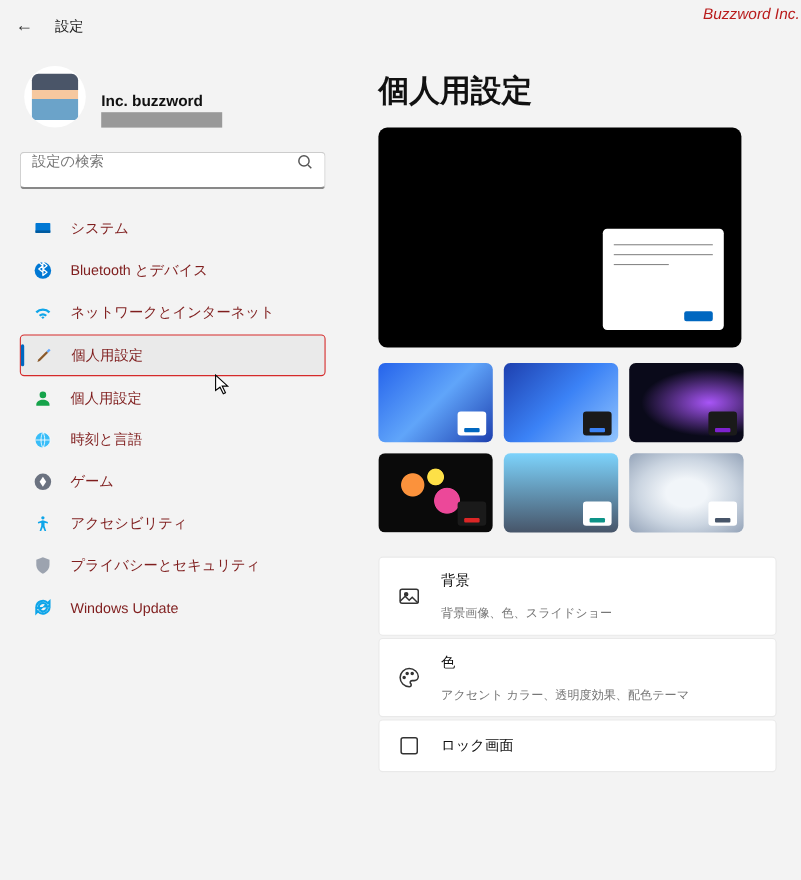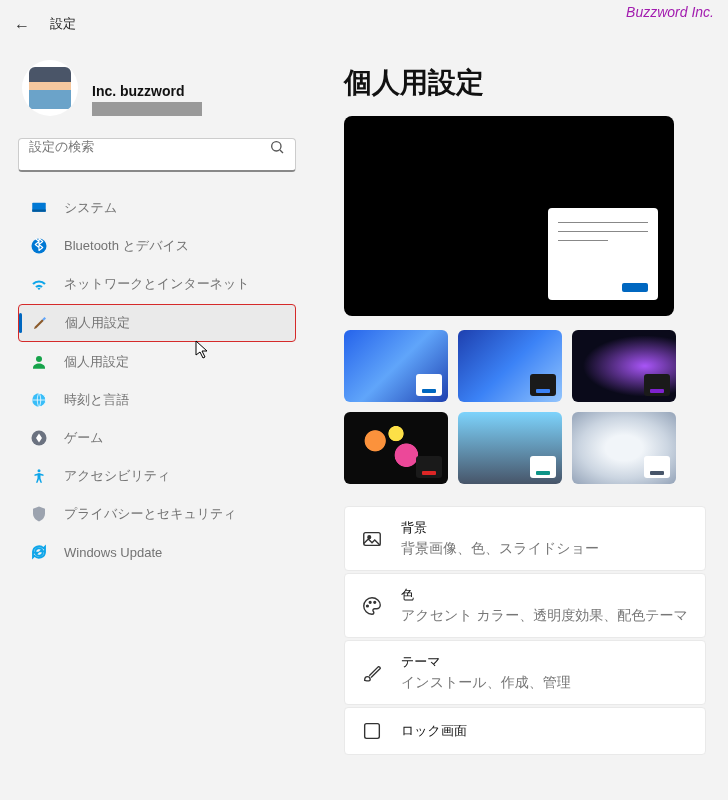--- a/index.html
+++ b/index.html
@@ -1,32 +1,32 @@
 <!DOCTYPE html>
 <html><head>
 <meta charset="utf-8">
 <style>
 * { margin: 0; padding: 0; box-sizing: border-box; font-family: "Segoe UI", "Yu Gothic UI", sans-serif; }
 body { background: #f3f3f3; width: 728px; height: 800px; overflow: hidden; position: relative; }
-.watermark { position: absolute; top: 4px; right: 14px; color: #a21caf; font-style: italic; font-size: 14px; }
+.watermark { position: absolute; top: 4px; right: 1px; color: #b91c1c; font-style: italic; font-size: 14px; }
 .header { display: flex; align-items: center; padding: 8px 14px 0 14px; height: 40px; gap: 20px; }
 .back-arrow { font-size: 16px; color: #333; cursor: pointer; }
 .header-title { font-size: 13px; color: #222; }
 .body-wrap { display: flex; height: calc(100% - 40px); }
 .sidebar { width: 310px; padding: 20px 0 0 18px; }
 .user-block { display: flex; align-items: flex-end; gap: 14px; margin-bottom: 22px; padding-left: 4px; }
 .avatar { width: 56px; height: 56px; border-radius: 50%; background: #fff; display: flex; align-items: center; justify-content: center; overflow: hidden; }
 .avatar-inner { width: 42px; height: 42px; background: linear-gradient(#4a5568 0 35%, #f6c89f 35% 55%, #6ba3c9 55% 100%); border-radius: 6px 6px 0 0; }
 .user-name { font-weight: 600; font-size: 14px; color: #111; }
 .user-sub { width: 110px; height: 14px; background: #999; margin-top: 3px; }
 .search-box { display: flex; align-items: flex-start; background: #fff; border: 1px solid #ccc; border-bottom: 2px solid #888; border-radius: 4px; width: 278px; height: 34px; padding: 0 10px; margin-bottom: 18px; }
 .search-box input { flex: 1; border: none; outline: none; font-size: 13px; background: transparent; }
 .search-icon { color: #555; font-size: 14px; }
 .nav-list { display: flex; flex-direction: column; gap: 2px; }
-.nav-item { display: flex; align-items: center; gap: 16px; padding: 9px 12px; font-size: 13px; color: #737373; border-radius: 4px; cursor: pointer; width: 278px; }
+.nav-item { display: flex; align-items: center; gap: 16px; padding: 9px 12px; font-size: 13px; color: #7f1d1d; border-radius: 4px; cursor: pointer; width: 278px; }
 .nav-item.selected { background: #eaeaea; position: relative; border: 1px solid #d52a2a; }
 .nav-item.selected::before { content: ""; position: absolute; left: 0; top: 8px; bottom: 8px; width: 3px; background: #0067c0; border-radius: 2px; }
 .nav-icon { width: 18px; height: 18px; display: flex; align-items: center; justify-content: center; font-size: 16px; }
 .cursor { position: absolute; left: 195px; top: 340px; font-size: 16px; color: #000; pointer-events: none; }
 .main { flex: 1; padding: 24px 22px 0 34px; overflow: hidden; }
 .page-title { font-size: 28px; font-weight: 600; color: #111; margin-bottom: 14px; }
 .preview-box { width: 330px; height: 200px; background: #000; border-radius: 8px; position: relative; margin-bottom: 14px; }
 .preview-window { position: absolute; right: 16px; bottom: 16px; width: 110px; height: 92px; background: #fff; border-radius: 4px; padding: 14px 10px 8px 10px; display: flex; flex-direction: column; }
 .preview-line { height: 1px; background: #888; margin-bottom: 8px; }
 .preview-line.short { width: 55%; }
@@ -42,21 +42,21 @@
 .t6 { background: radial-gradient(ellipse at 50% 50%, #f1f5f9 0 25%, #cbd5e1 60%, #94a3b8 100%); }
 .theme-badge { position: absolute; right: 6px; bottom: 6px; width: 26px; height: 22px; border-radius: 3px; display: flex; align-items: flex-end; justify-content: center; padding-bottom: 3px; }
 .badge-light { background: #fff; }
 .badge-dark { background: #1a1a1a; }
 .badge-bar { width: 14px; height: 4px; border-radius: 1px; }
 .settings-list { display: flex; flex-direction: column; gap: 2px; }
 .settings-item { display: flex; align-items: center; gap: 18px; background: #fff; border: 1px solid #e9e9e9; border-radius: 4px; padding: 12px 16px; cursor: pointer; }
 .settings-icon { width: 22px; height: 22px; color: #333; display: flex; align-items: center; justify-content: center; }
 .settings-texts { display: flex; flex-direction: column; }
 .settings-title { font-size: 13px; color: #111; }
-.settings-sub { font-size: 14px; color: #777; margin-top: 3px; }
+.settings-sub { font-size: 11px; color: #777; margin-top: 13px; }
 svg { width: 100%; height: 100%; }
 </style>
 </head>
 <body>
 
 <div class="watermark">Buzzword Inc.</div>
 
 <div class="header">
   <span class="back-arrow">←</span>
   <span class="header-title">設定</span>
@@ -251,32 +251,20 @@
             </svg>
           </span>
         <div class="settings-texts">
           <span class="settings-title">色</span>
           <span class="settings-sub">アクセント カラー、透明度効果、配色テーマ</span>
         </div>
       </div>
       <div class="settings-item">
         <span class="settings-icon">
             <svg viewBox="0 0 24 24" fill="none" stroke="currentColor" stroke-width="1.5">
-              <path d="M4 20c0-2 1-4 3-4s3 1 3 3-2 2-6 1z"></path>
-              <path d="M9 15L19 5a2 2 0 012 2L11 17"></path>
-            </svg>
-          </span>
-        <div class="settings-texts">
-          <span class="settings-title">テーマ</span>
-          <span class="settings-sub">インストール、作成、管理</span>
-        </div>
-      </div>
-      <div class="settings-item">
-        <span class="settings-icon">
-            <svg viewBox="0 0 24 24" fill="none" stroke="currentColor" stroke-width="1.5">
               <rect x="4" y="4" width="16" height="16" rx="2"></rect>
             </svg>
           </span>
         <div class="settings-texts">
           <span class="settings-title">ロック画面</span>
         </div>
       </div>
     </div>
   </div>
 </div>

